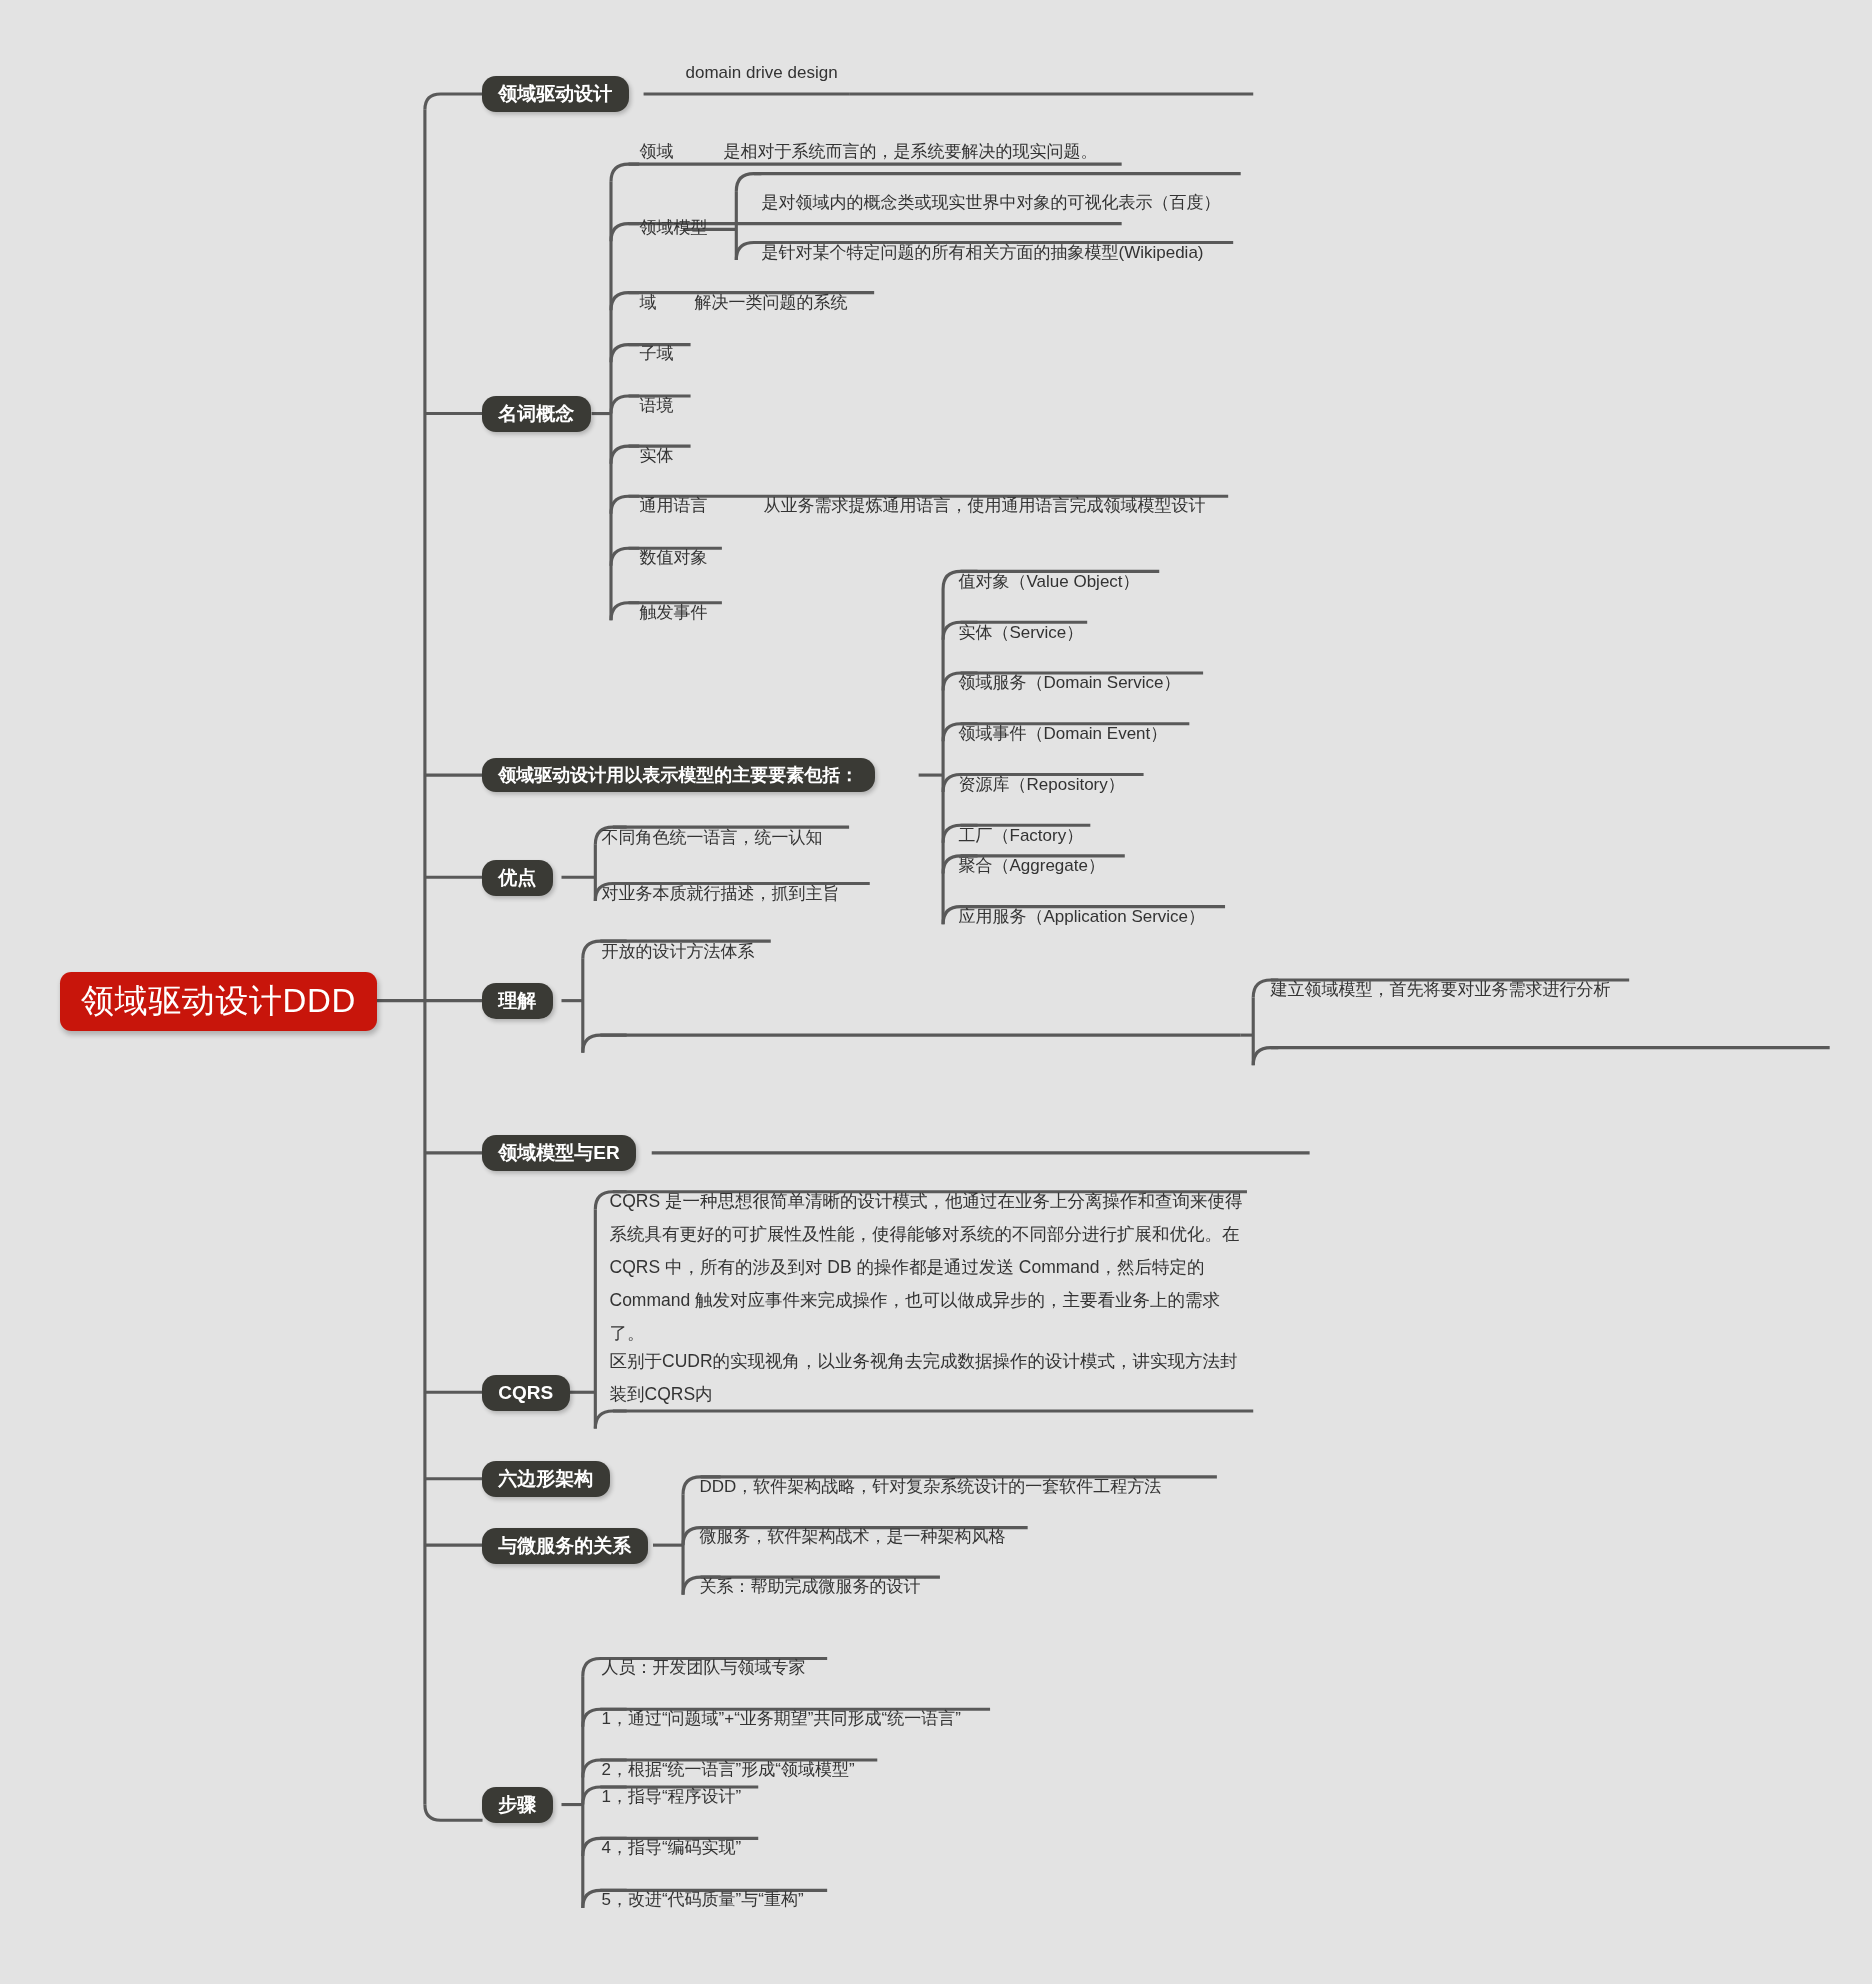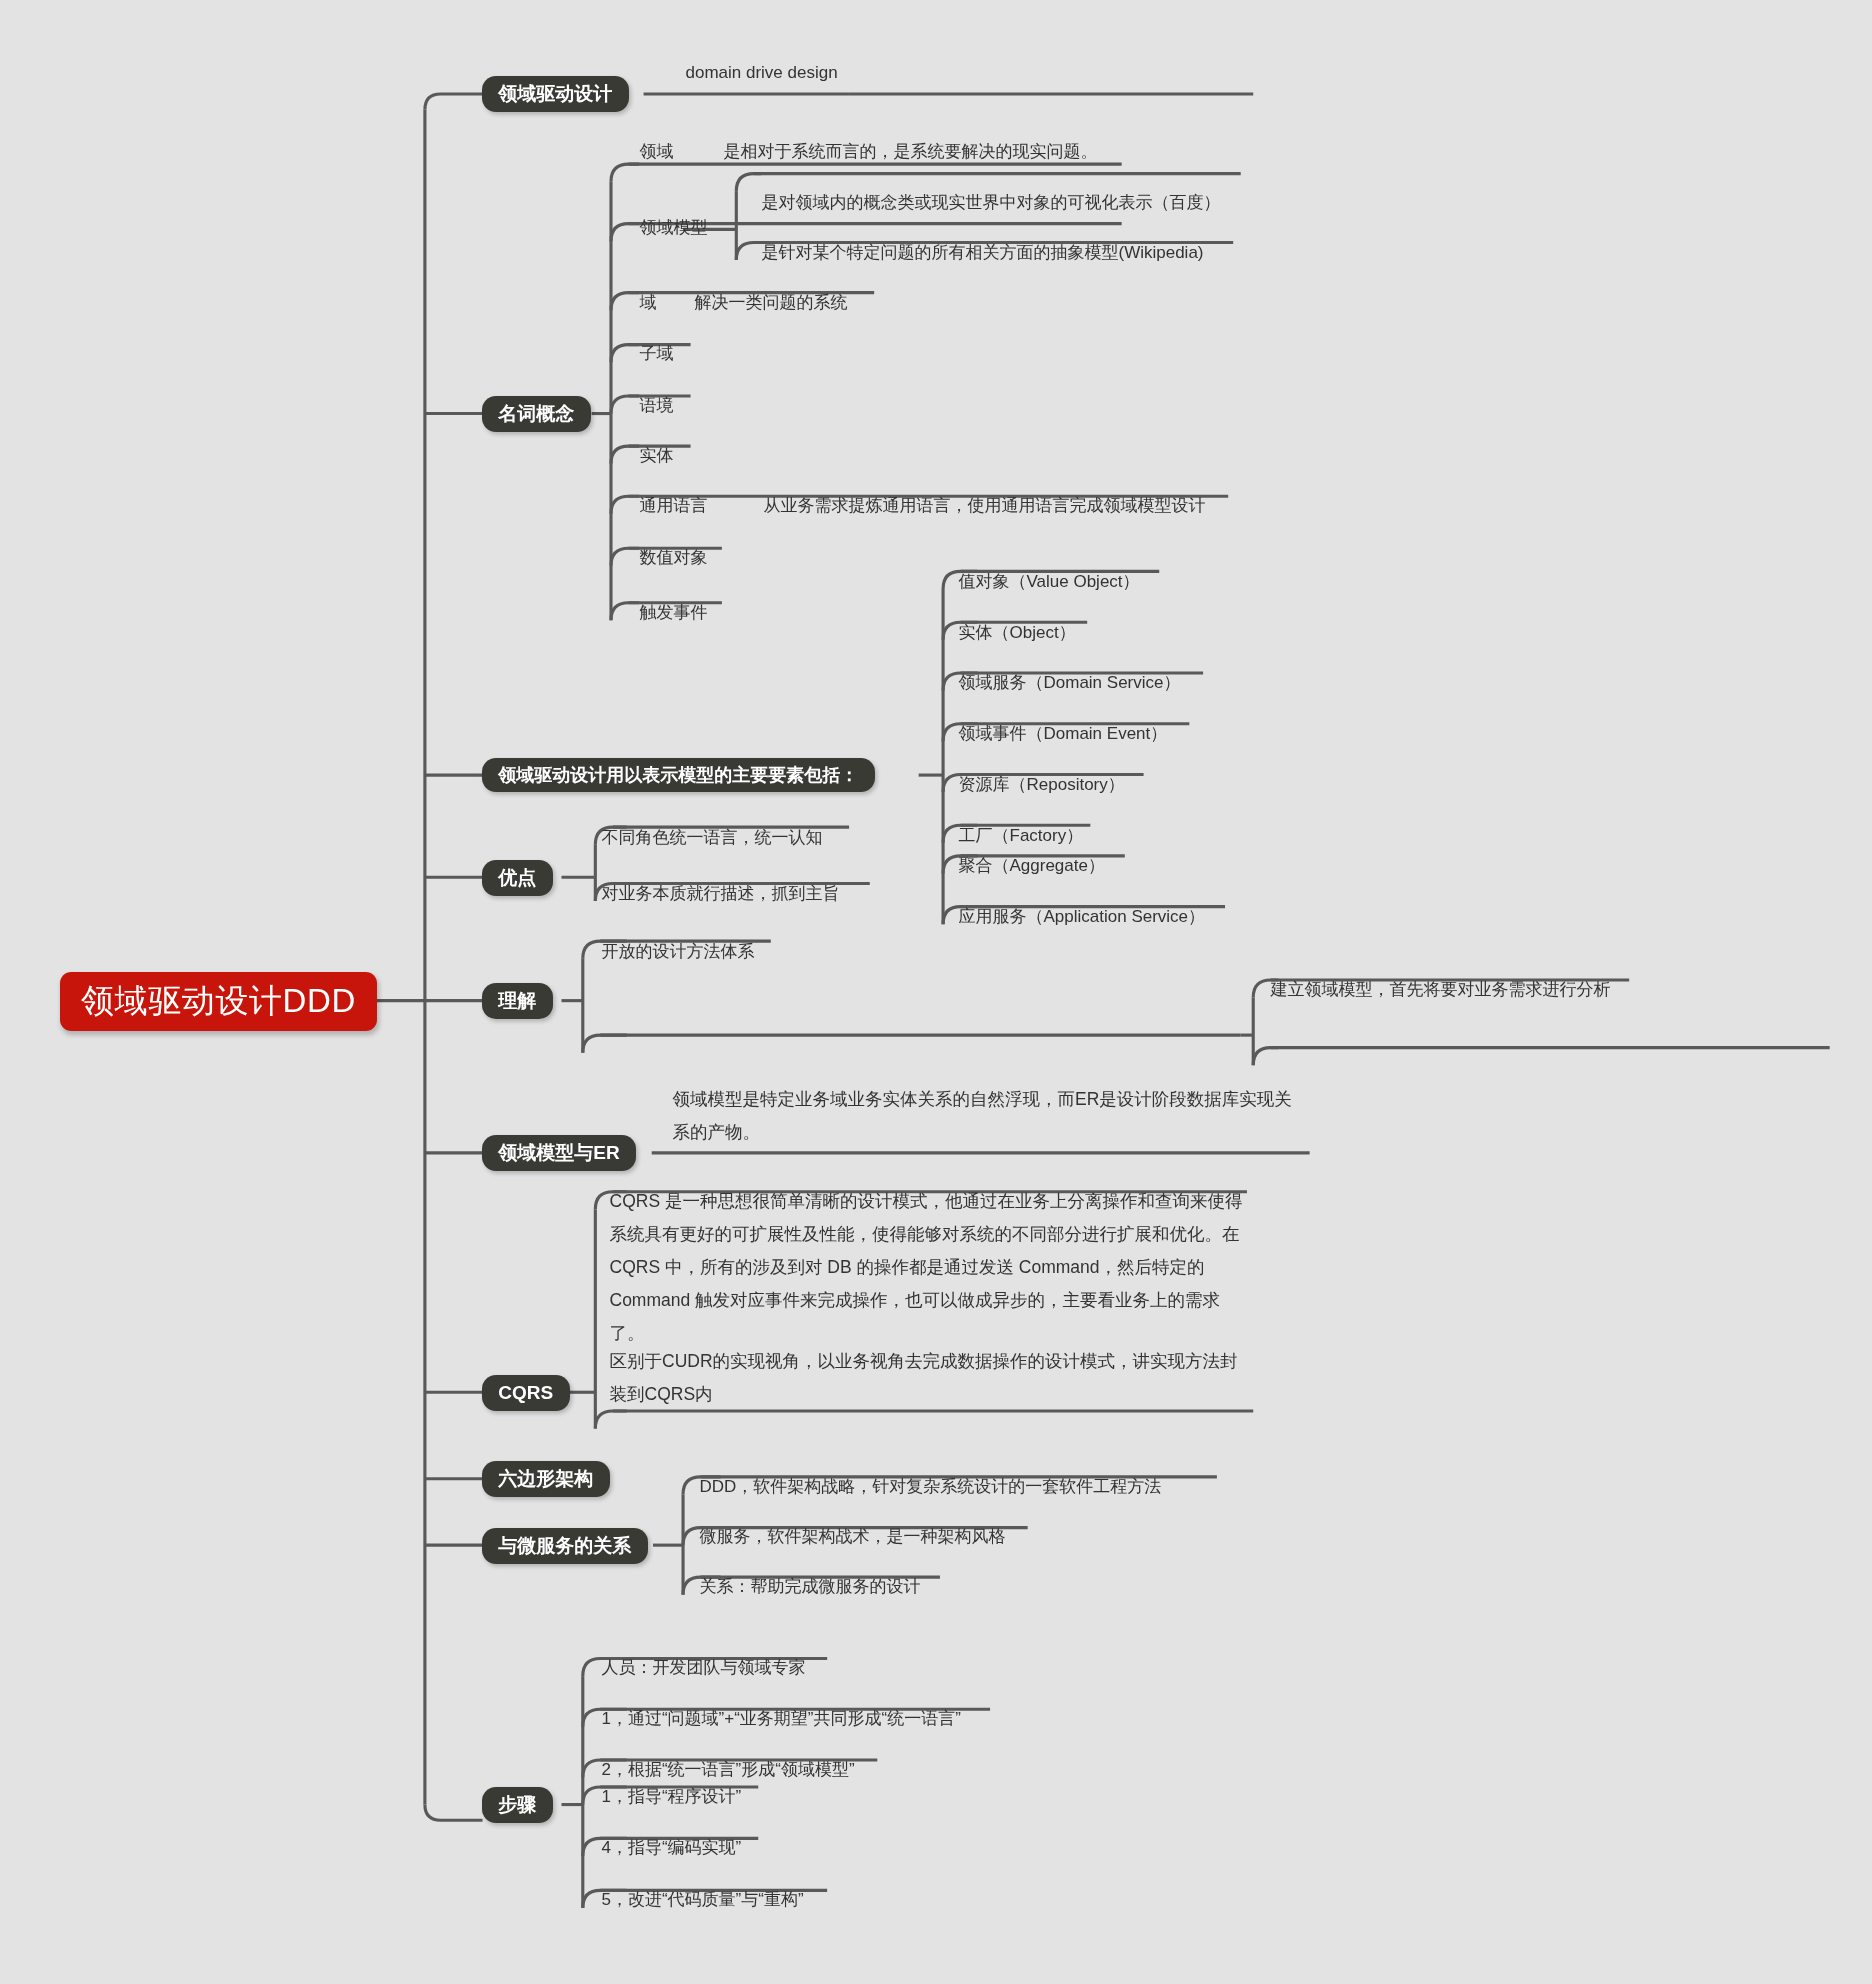--- a/index.html
+++ b/index.html
@@ -209,21 +209,21 @@
 <div class="node leaf" style="left:637px;top:493px;">通用语言</div>
 <div class="node leaf" style="left:761px;top:493px;">从业务需求提炼通用语言，使用通用语言完成领域模型设计</div>
 
 <div class="node leaf" style="left:637px;top:545px;">数值对象</div>
 <div class="node leaf" style="left:637px;top:600px;">触发事件</div>
 
 <div class="node pill wide" style="left:482px;top:758px;">
   <span>领域驱动设计用以表示模型的主要要素包括：</span>
 </div>
 <div class="node leaf" style="left:956px;top:569px;">值对象（Value Object）</div>
-<div class="node leaf" style="left:956px;top:620px;">实体（Object）</div>
+<div class="node leaf" style="left:956px;top:620px;">实体（Service）</div>
 <div class="node leaf" style="left:956px;top:670px;">领域服务（Domain Service）</div>
 <div class="node leaf" style="left:956px;top:721px;">领域事件（Domain Event）</div>
 <div class="node leaf" style="left:956px;top:772px;">资源库（Repository）</div>
 <div class="node leaf" style="left:956px;top:823px;">工厂（Factory）</div>
 <div class="node leaf" style="left:956px;top:853px;">聚合（Aggregate）</div>
 <div class="node leaf" style="left:956px;top:904px;">应用服务（Application Service）</div>
 
 <div class="node pill" style="left:482px;top:860px;">
   <span>优点</span>
 </div>
@@ -232,21 +232,20 @@
 
 <div class="node pill" style="left:482px;top:983px;">
   <span>理解</span>
 </div>
 <div class="node leaf" style="left:599px;top:939px;">开放的设计方法体系</div>
 <div class="node leaf" style="left:1268px;top:977px;">建立领域模型，首先将要对业务需求进行分析</div>
 
 <div class="node pill" style="left:482px;top:1135px;">
   <span>领域模型与ER</span>
 </div>
-<div class="node leaf wrap big" style="left:670px;top:1083px;width:636px;">领域模型是特定业务域业务实体关系的自然浮现，而ER是设计阶段数据库实现关系的产物。</div>
 
 <div class="node pill" style="left:482px;top:1375px;">
   <span>CQRS</span>
 </div>
 <div class="node leaf wrap big" style="left:607px;top:1185px;width:639px;">CQRS 是一种思想很简单清晰的设计模式，他通过在业务上分离操作和查询来使得系统具有更好的可扩展性及性能，使得能够对系统的不同部分进行扩展和优化。在 CQRS 中，所有的涉及到对 DB 的操作都是通过发送 Command，然后特定的 Command 触发对应事件来完成操作，也可以做成异步的，主要看业务上的需求了。</div>
 <div class="node leaf wrap big" style="left:607px;top:1345px;width:642px;">区别于CUDR的实现视角，以业务视角去完成数据操作的设计模式，讲实现方法封装到CQRS内</div>
 
 <div class="node pill" style="left:482px;top:1461px;">
   <span>六边形架构</span>
 </div>

